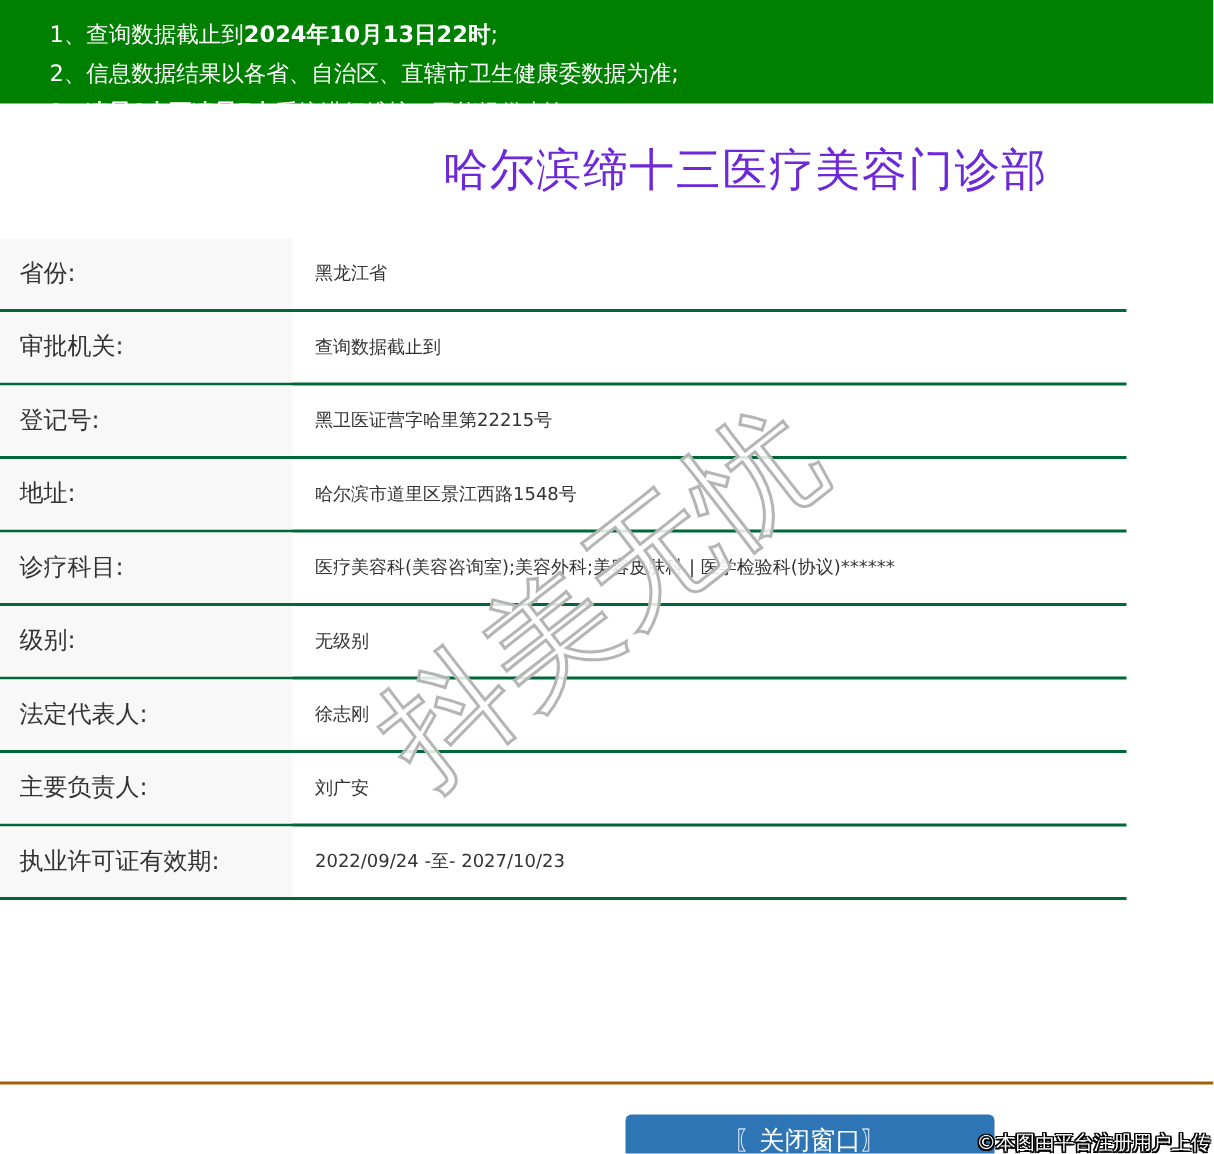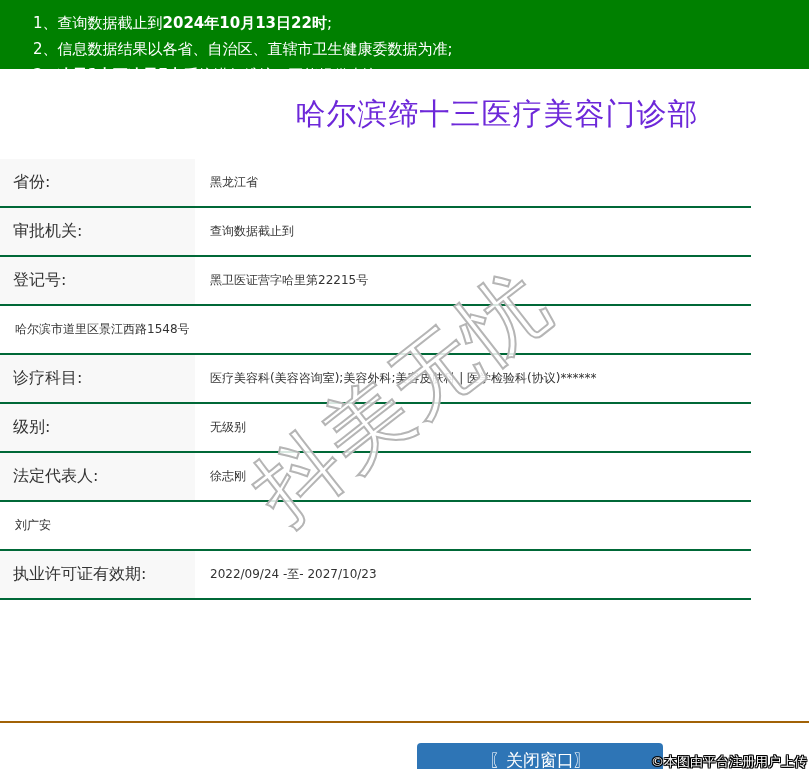--- a/index.html
+++ b/index.html
@@ -76,35 +76,37 @@
   </div>
   <div class="row">
     <div class="cell-label">审批机关:</div>
     <div class="cell-value">查询数据截止到</div>
   </div>
   <div class="row">
     <div class="cell-label">登记号:</div>
     <div class="cell-value">黑卫医证营字哈里第22215号</div>
   </div>
   <div class="row">
+    <div class="cell-label">地址:</div>
     <div class="cell-value">哈尔滨市道里区景江西路1548号</div>
   </div>
   <div class="row">
     <div class="cell-label">诊疗科目:</div>
     <div class="cell-value">医疗美容科(美容咨询室);美容外科;美容皮肤科 | 医学检验科(协议)******</div>
   </div>
   <div class="row">
     <div class="cell-label">级别:</div>
     <div class="cell-value">无级别</div>
   </div>
   <div class="row">
     <div class="cell-label">法定代表人:</div>
     <div class="cell-value">徐志刚</div>
   </div>
   <div class="row">
+    <div class="cell-label">主要负责人:</div>
     <div class="cell-value">刘广安</div>
   </div>
   <div class="row">
     <div class="cell-label">执业许可证有效期:</div>
     <div class="cell-value">2022/09/24 -至- 2027/10/23</div>
   </div>
 </div>
 
 <div class="watermark">抖美无忧</div>
 

